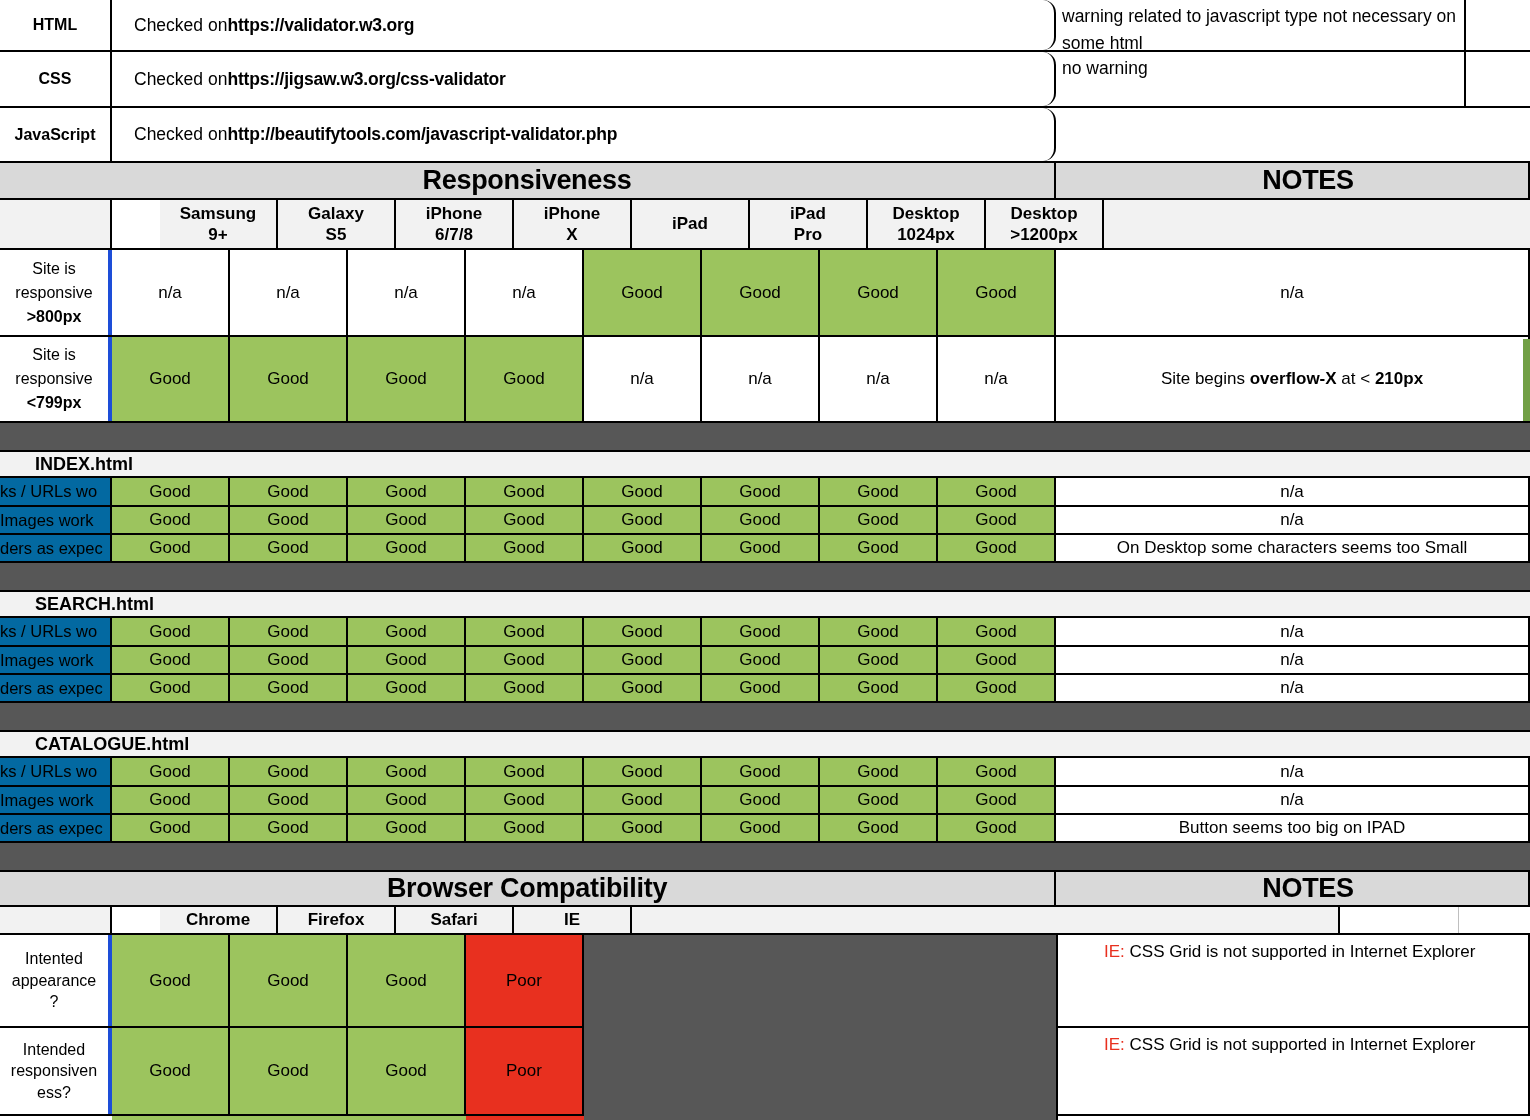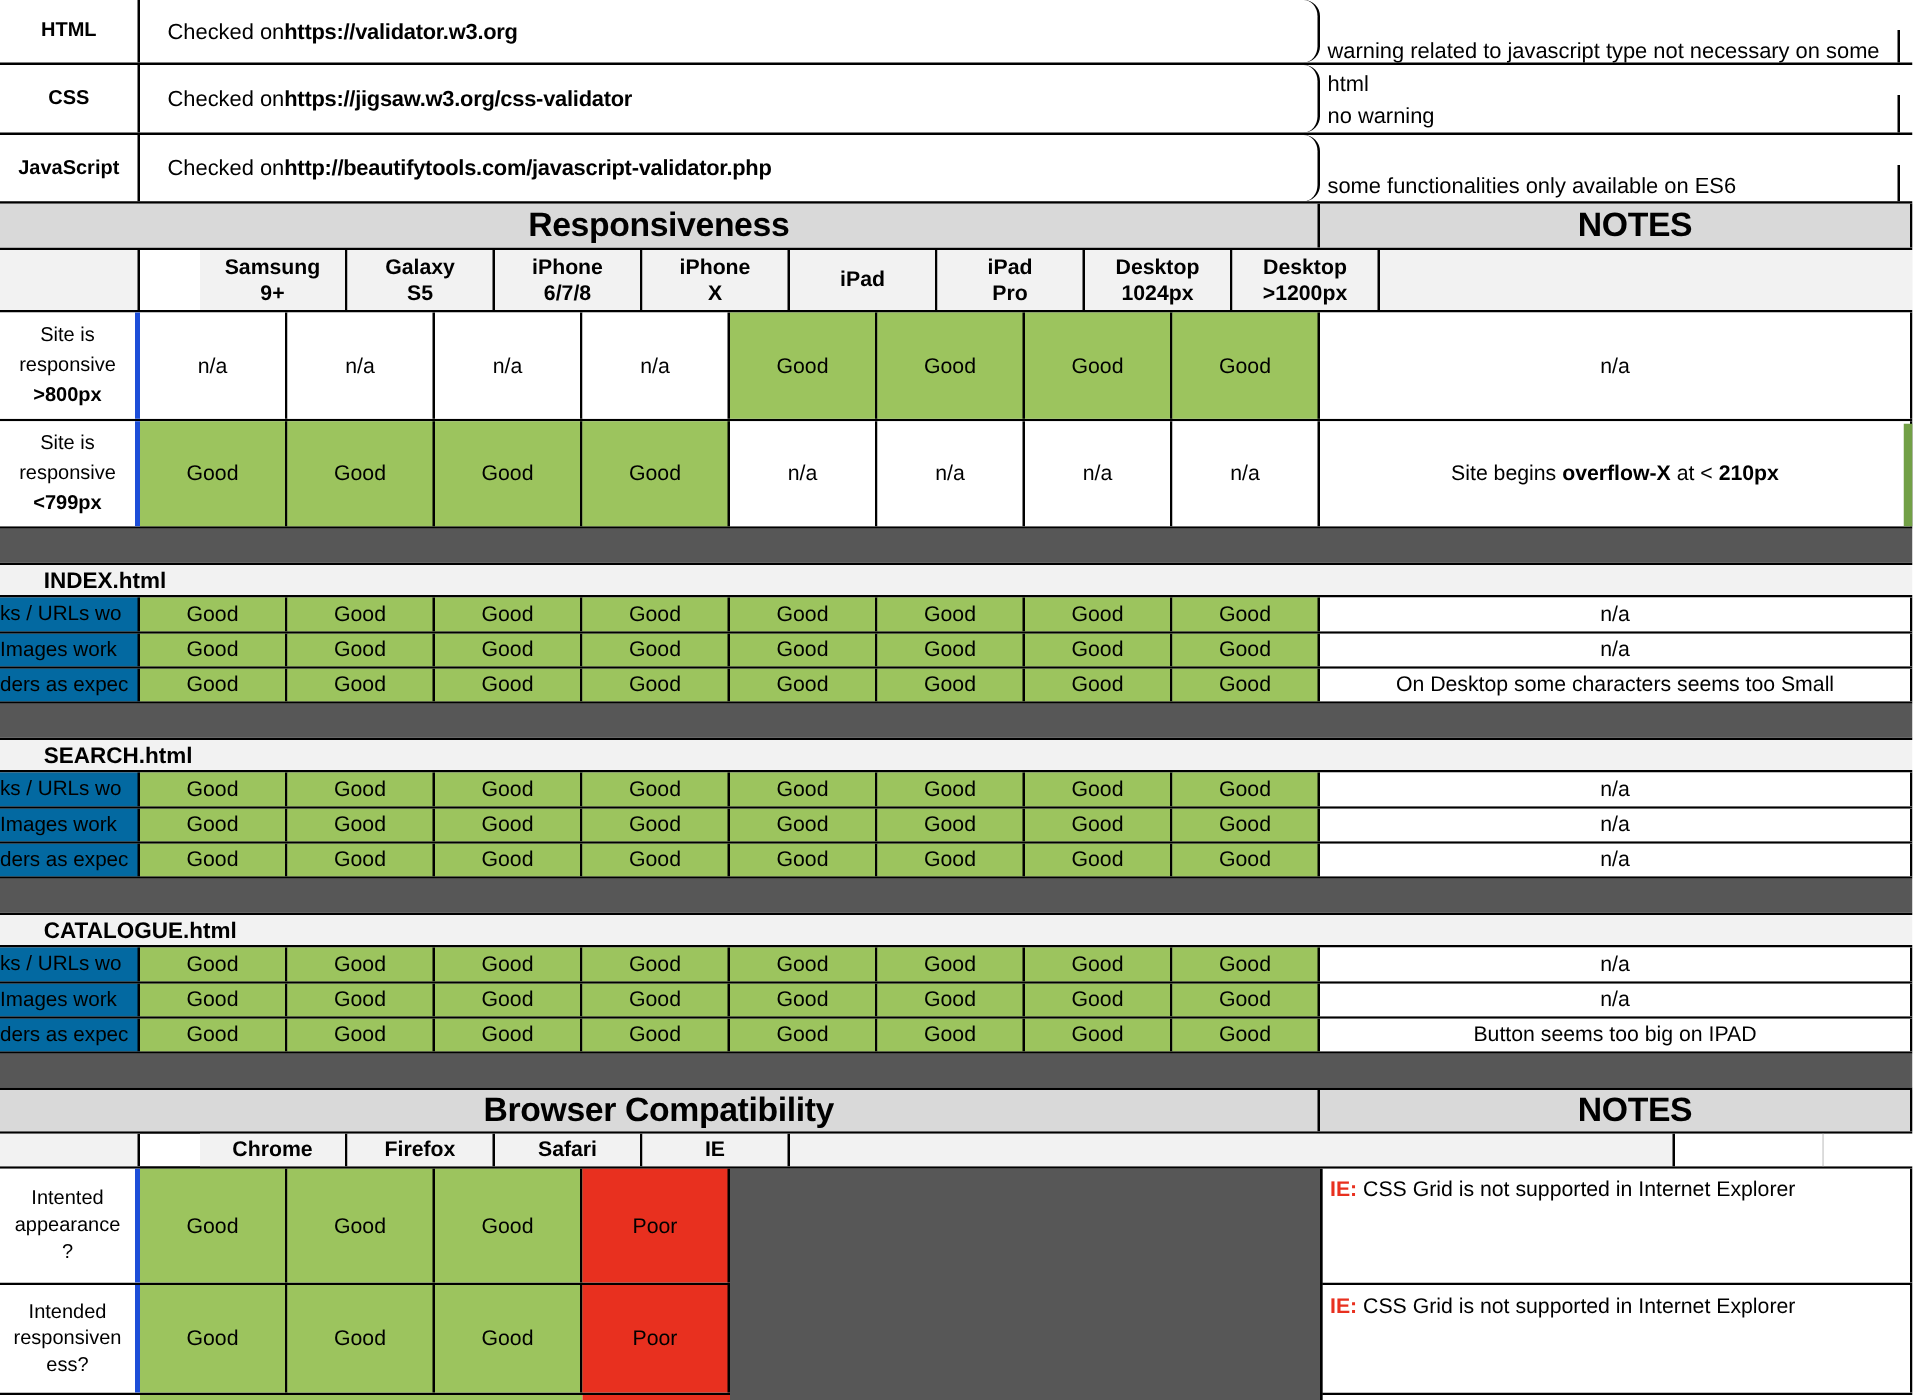--- a/index.html
+++ b/index.html
@@ -7,22 +7,22 @@
        font-family:"Liberation Sans",sans-serif;color:#000;}
   .sheet{position:relative;width:1530px;height:1120px;background:#fff;}
   .row{display:flex;box-sizing:border-box;border-bottom:2px solid #000;}
   .row *{box-sizing:border-box;flex-shrink:0;}
   
   .vlabel{width:112px;border-right:2px solid #000;display:flex;align-items:center;
           justify-content:center;font-weight:bold;font-size:16px;}
   .vmain{width:944px;border-right:2px solid #000;display:flex;align-items:center;
          padding-left:22px;font-size:17.5px;border-radius:13px;}
   .vmain b{font-weight:bold;letter-spacing:-0.2px;}
-  .vnote{width:464px;border-right:2px solid #000;font-size:17.5px;line-height:1.55;
-         padding:3px 6px 0 6px;margin-top:24px;}
+  .vnote{width:410px;border-right:2px solid #000;font-size:17.5px;line-height:1.55;
+         padding:3px 6px 0 6px;}
   
   .bighead{background:var(--headbg);font-weight:bold;font-size:27px;display:flex;
            align-items:center;justify-content:center;letter-spacing:-0.3px;}
   .bighead.main{width:1056px;border-right:2px solid #000;}
   .bighead.notes{width:474px;border-right:2px solid #000;padding-left:32px;}
   
   .hdr-label{width:112px;background:var(--subbg);border-right:2px solid #000;}
   .hcells{display:flex;margin-left:48px;}
   .hcell{width:118px;background:var(--subbg);border-right:2px solid #000;display:flex;
          align-items:center;justify-content:center;text-align:center;font-weight:bold;
@@ -51,21 +51,21 @@
             border-bottom:2px solid #000;display:flex;align-items:center;
             padding-left:35px;font-weight:bold;font-size:18px;}
   
   .bc-header{border-top:2px solid #000;}
   .bh-span{width:708px;background:var(--subbg);border-right:2px solid #000;}
   .bh-white{width:119px;background:#fff;}
   .bh-white.first{border-right:1px solid #bfbfbf;}
   .spacer{width:472px;background:transparent;}
   .ie-note{width:474px;border-right:2px solid #000;font-size:17px;line-height:1.3;
            padding:6px 8px 0 8px;background:#fff;display:block;text-align:left;}
-  .ie-note .ie{color:var(--iered);font-weight:bold;}
+  .ie-note .ie{color:var(--iered);font-weight:normal;margin-left:40px;}
   .darkblock{position:absolute;left:584px;top:935px;width:472px;height:185px;
              background:var(--dark);border-right:2px solid #000;z-index:4;}
   .sliver{position:absolute;right:0;top:339px;width:7px;height:82px;
           background:var(--sliver);z-index:5;}
   
   .strip{height:4px;border-bottom:none;}
   .strip .s1{width:112px;background:#fff;}
   .strip .s2{width:354px;background:var(--good);}
   .strip .s3{width:118px;background:var(--poor);}
   .strip .s4{width:472px;}
@@ -92,21 +92,20 @@
         <b>https://jigsaw.w3.org/css-validator</b>
       </div>
     <div class="vnote">no warning</div>
   </div>
   <div class="row" style="height:55px">
     <div class="vlabel">JavaScript</div>
     <div class="vmain">
         <span>Checked on </span>
         <b>http://beautifytools.com/javascript-validator.php</b>
       </div>
-    <div class="vnote">some functionalities only available on ES6</div>
   </div>
 
   <div class="row" style="height:37px">
     <div class="bighead main">Responsiveness</div>
     <div class="bighead notes">NOTES</div>
   </div>
 
   <div class="row" style="height:50px">
     <div class="hdr-label"></div>
     <div class="hcells">

